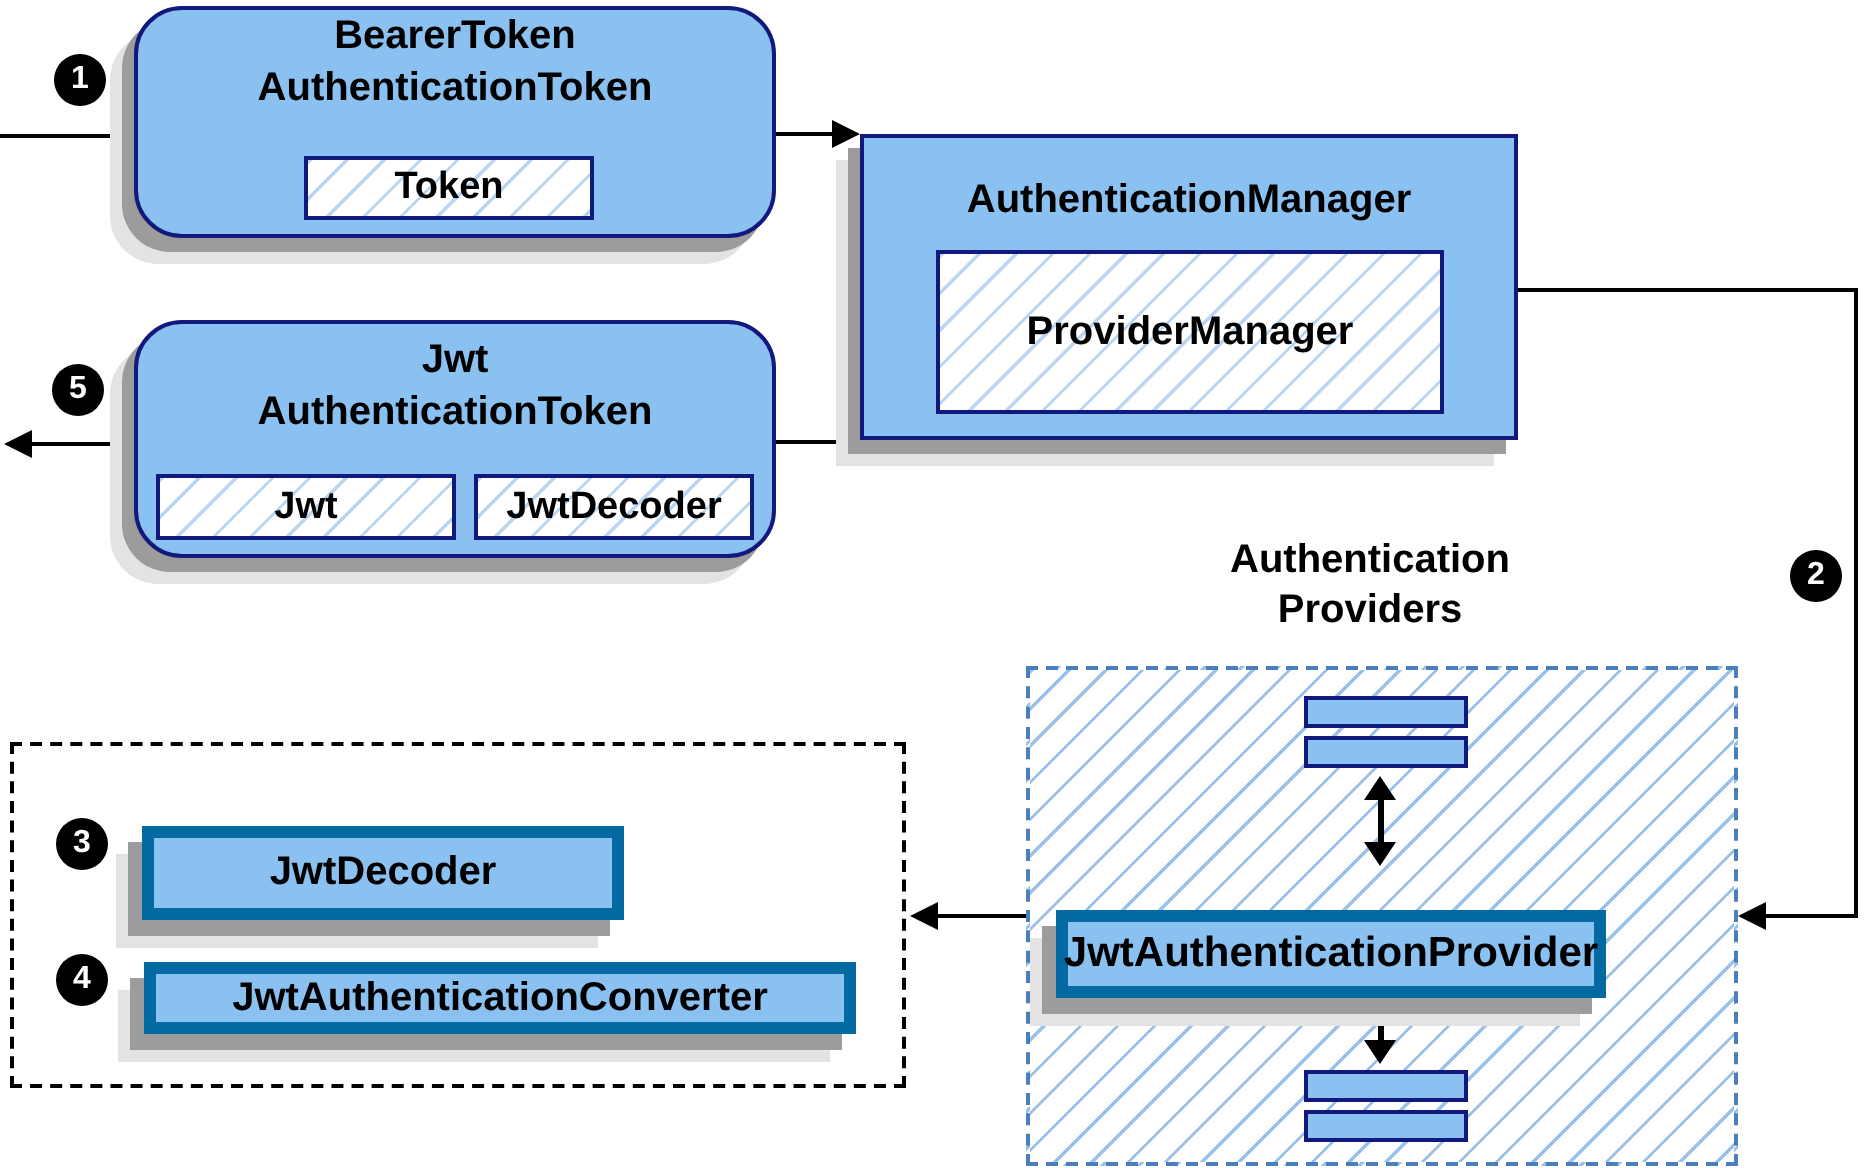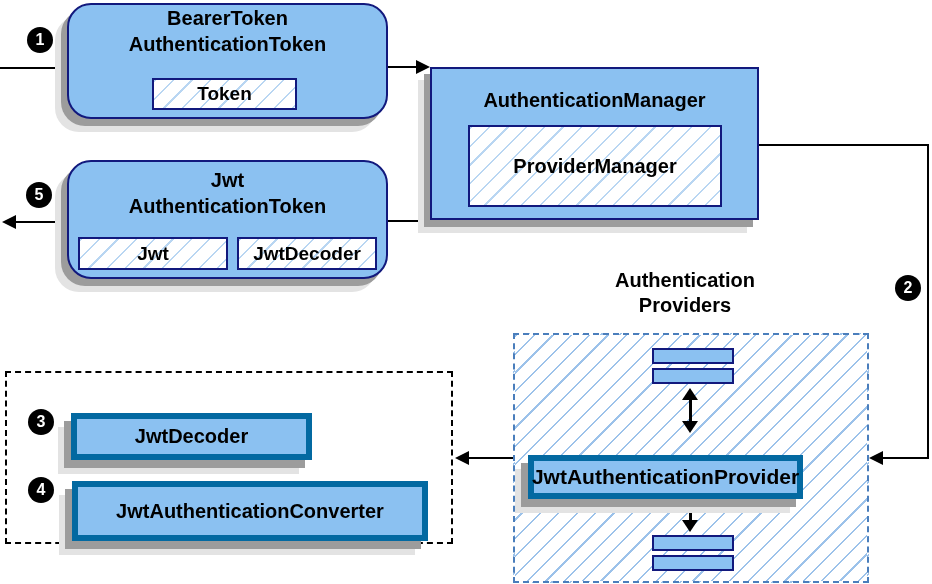--- a/index.html
+++ b/index.html
@@ -124,21 +124,21 @@
   </div>
   <div class="chip hatch-fine" style="left:468px;top:125px;width:254px;height:82px;font-size:20px;">
     <span>ProviderManager</span>
   </div>
 
   <div class="dotted-container" style="left:5px;top:371px;width:448px;height:173px;"></div>
 
   <div class="flatbox" style="left:71px;top:393px;width:241px;height:47px;font-size:20px;">
     <span>JwtDecoder</span>
   </div>
-  <div class="flatbox" style="left:72px;top:461px;width:356px;height:60px;font-size:20px;">
+  <div class="flatbox" style="left:72px;top:461px;width:356px;height:36px;font-size:20px;">
     <span>JwtAuthenticationConverter</span>
   </div>
 
   <div class="badge" style="left:27px;top:27px;">1</div>
   <div class="badge" style="left:895px;top:275px;">2</div>
   <div class="badge" style="left:28px;top:409px;">3</div>
   <div class="badge" style="left:28px;top:477px;">4</div>
   <div class="badge" style="left:26px;top:182px;">5</div>
 
 </div>

